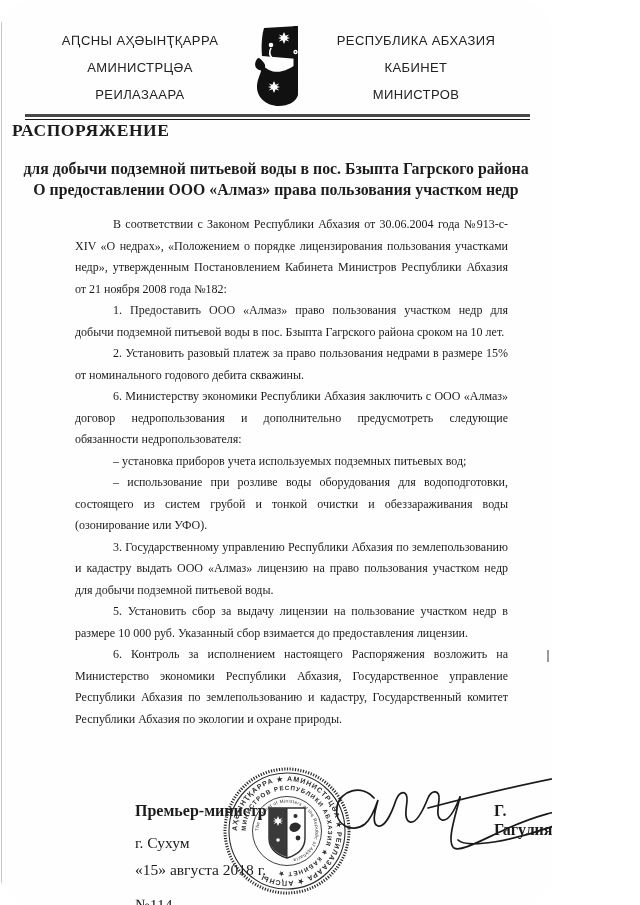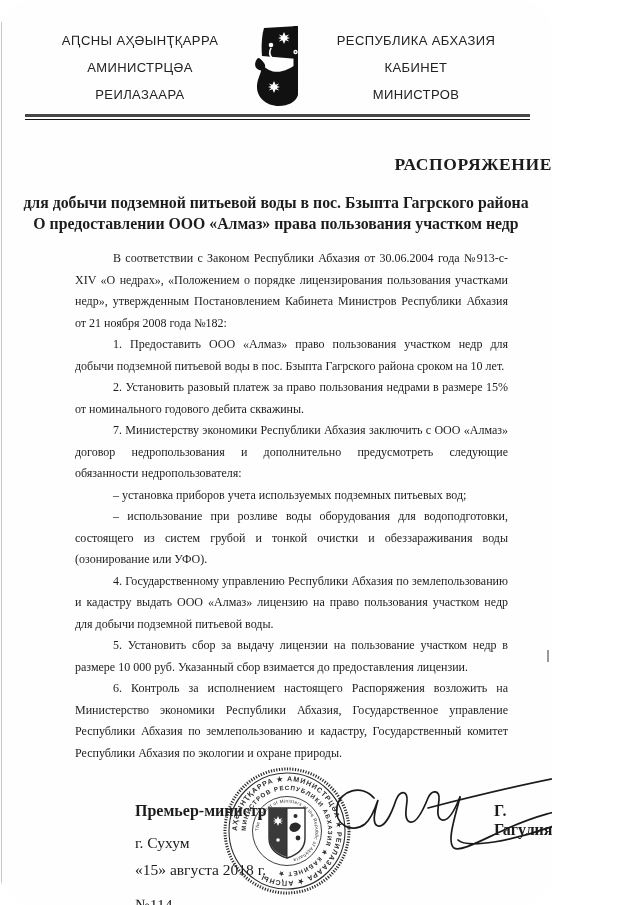--- a/index.html
+++ b/index.html
@@ -17,21 +17,21 @@
     display:grid; grid-template-columns:220px 56px 220px;
     justify-content:space-between; align-items:start;
     padding:27px 30px 0 30px;
     font-family:"Liberation Sans", sans-serif;
   }
   .lh-block{font-size:13px; line-height:27px; letter-spacing:.4px; text-align:center; color:#222;}
   .lh-emblem{display:flex; justify-content:center; margin-top:-2px;}
 
   .rule{margin:6px 22px 0 25px; border-top:3px solid #474747; border-bottom:1px solid #151515; height:2px;}
 
-  .doc-title{margin-top:34px; text-align:right; font-weight:bold; font-size:17.5px; letter-spacing:.6px;}
+  .doc-title{text-align:left; font-weight:bold; font-size:17.5px; letter-spacing:.6px;padding-left:12px;}
   .doc-subject{margin:17px auto 0; width:540px; text-align:center; font-weight:bold; font-size:15.8px; line-height:21px;}
 
   .doc-body{margin:14px 44px 0 75px; font-size:12px; line-height:21.5px; text-align:justify;}
   .doc-body p{margin:0; text-indent:38px;}
 
   
   .sig-block{position:absolute; left:135px; right:0; top:801px; font-size:15.5px; line-height:19px;}
   .sig-row{position:relative;}
   .sig-role{font-weight:bold; font-size:16px;font-family:Liberation Serif, serif;}
   .sig-name{position:absolute; left:359px; top:0; font-weight:bold; font-size:16px;}
@@ -86,24 +86,24 @@
 
   <div class="doc-subject">
     <div>для добычи подземной питьевой воды в пос. Бзыпта Гагрского района</div>
     <div>О предоставлении ООО «Алмаз» права пользования участком недр</div>
   </div>
 
   <div class="doc-body">
     <p>В соответствии с Законом Республики Абхазия от 30.06.2004 года №913-с-XIV «О недрах», «Положением о порядке лицензирования пользования участками недр», утвержденным Постановлением Кабинета Министров Республики Абхазия от 21 ноября 2008 года №182:</p>
     <p>1. Предоставить ООО «Алмаз» право пользования участком недр для добычи подземной питьевой воды в пос. Бзыпта Гагрского района сроком на 10 лет.</p>
     <p>2. Установить разовый платеж за право пользования недрами в размере 15% от номинального годового дебита скважины.</p>
-    <p>7. Министерству экономики Республики Абхазия заключить с ООО «Алмаз» договор недропользования и дополнительно предусмотреть следующие обязанности недропользователя:</p>
+    <p>6. Министерству экономики Республики Абхазия заключить с ООО «Алмаз» договор недропользования и дополнительно предусмотреть следующие обязанности недропользователя:</p>
     <p>– установка приборов учета используемых подземных питьевых вод;</p>
     <p>– использование при розливе воды оборудования для водоподготовки, состоящего из систем грубой и тонкой очистки и обеззараживания воды (озонирование или УФО).</p>
-    <p>4. Государственному управлению Республики Абхазия по землепользованию и кадастру выдать ООО «Алмаз» лицензию на право пользования участком недр для добычи подземной питьевой воды.</p>
+    <p>3. Государственному управлению Республики Абхазия по землепользованию и кадастру выдать ООО «Алмаз» лицензию на право пользования участком недр для добычи подземной питьевой воды.</p>
     <p>5. Установить сбор за выдачу лицензии на пользование участком недр в размере 10 000 руб. Указанный сбор взимается до предоставления лицензии.</p>
     <p>6. Контроль за исполнением настоящего Распоряжения возложить на Министерство экономики Республики Абхазия, Государственное управление Республики Абхазия по землепользованию и кадастру, Государственный комитет Республики Абхазия по экологии и охране природы.</p>
   </div>
 
   <div class="sig-block">
     <div class="sig-row">
       <span class="sig-role">Премьер-министр</span>
       <span class="sig-name">Г. Гагулия</span>
     </div>
     <div class="sig-city">г. Сухум</div>

